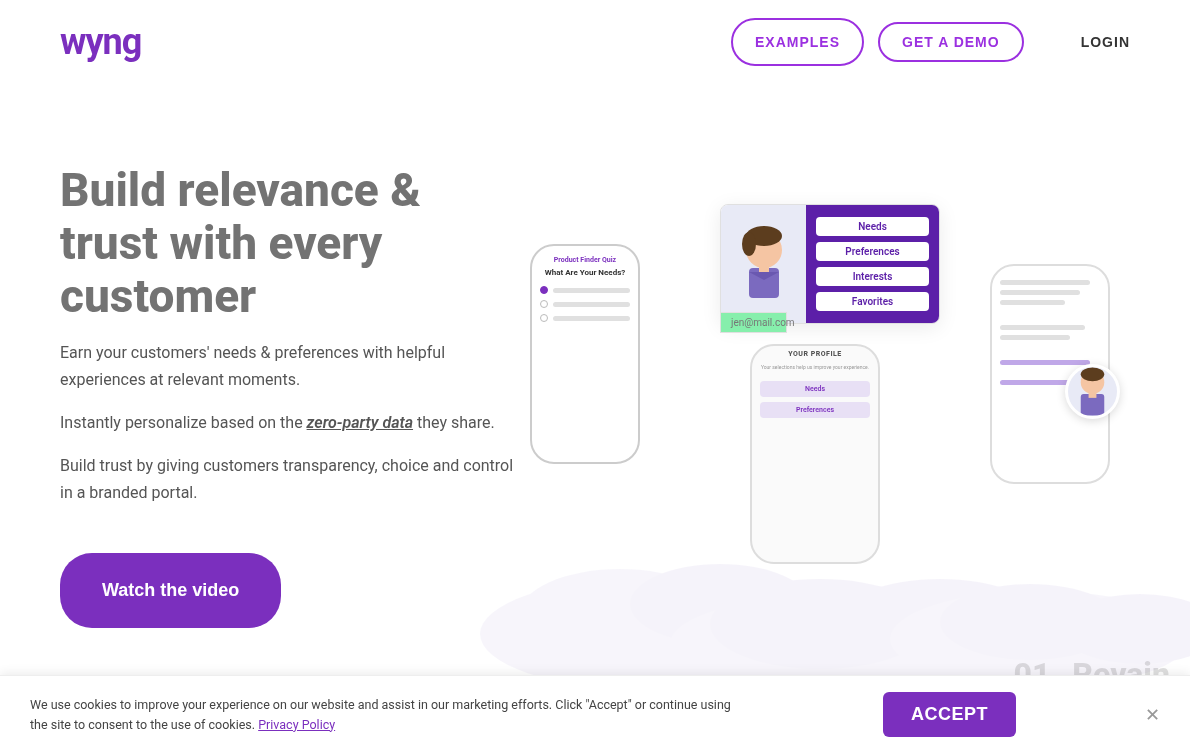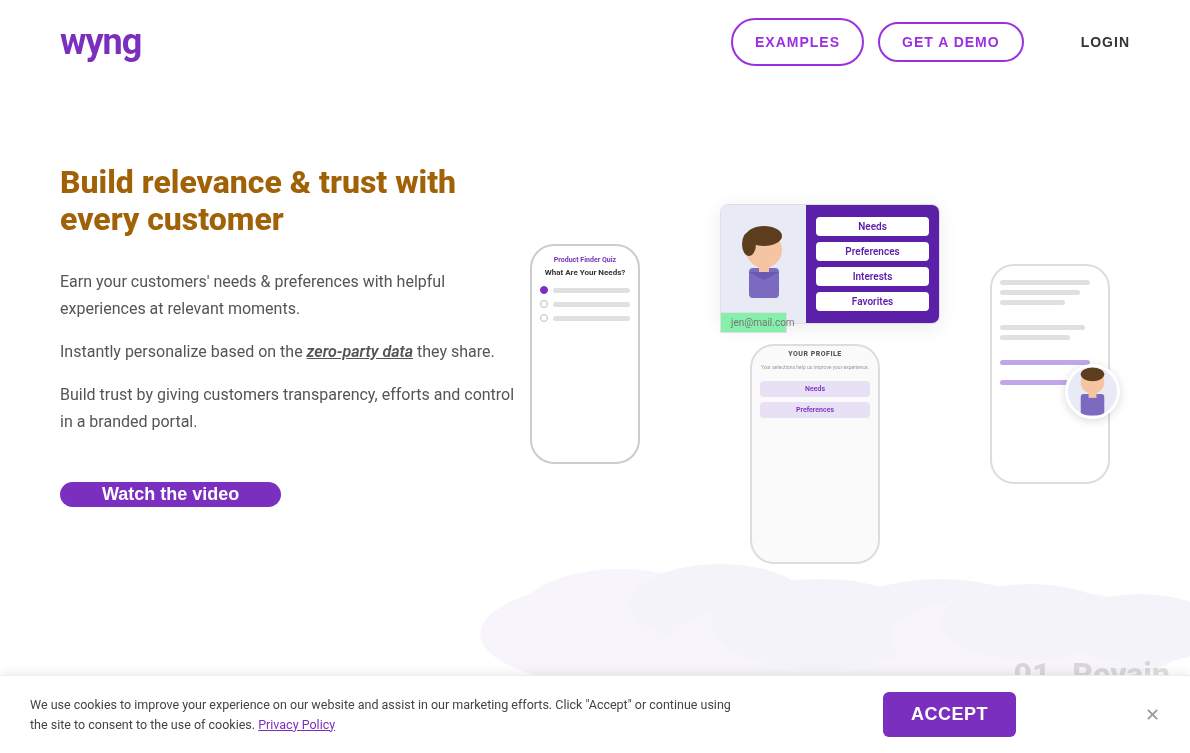--- a/index.html
+++ b/index.html
@@ -71,43 +71,43 @@
       padding: 60px 60px 40px 60px;
       min-height: 580px;
       position: relative;
       overflow: hidden;
     }
     .hero-content {
       flex: 0 0 460px;
       padding-top: 20px;
     }
     .hero-title {
-      font-size: 32px;
+      font-size: 46px;
       font-weight: 800;
-      color: #a16207;
+      color: #737373;
       line-height: 1.15;
-      margin-bottom: 30px;
+      margin-bottom: 16px;
     }
     .hero-body {
       font-size: 16px;
       color: #555;
       line-height: 1.7;
       margin-bottom: 16px;
     }
     .hero-body em {
       font-style: italic;
       font-weight: 600;
       text-decoration: underline;
     }
     .btn-watch-video {
       display: inline-block;
       background: #7b2fbe;
       color: #fff;
       border: none;
-      padding: 2px 42px;
+      padding: 27px 42px;
       border-radius: 32px;
       font-size: 18px;
       font-weight: 600;
       margin-top: 30px;
       cursor: pointer;
     }
 
     
     .hero-illustration {
       flex: 1;
@@ -391,21 +391,21 @@
   </nav>
 </header>
 
 <section class="hero">
   <div class="hero-content">
     <h1 class="hero-title">Build relevance &amp; trust with every customer</h1>
     <p class="hero-body">Earn your customers' needs &amp; preferences with helpful experiences at relevant moments.</p>
     <p class="hero-body">
       <span>Instantly personalize based on the </span><em>zero-party data</em><span> they share.</span>
     </p>
-    <p class="hero-body">Build trust by giving customers transparency, efforts and control in a branded portal.</p>
+    <p class="hero-body">Build trust by giving customers transparency, choice and control in a branded portal.</p>
     <button class="btn-watch-video">Watch the video</button>
   </div>
 
   <div class="hero-illustration">
 
     <svg class="clouds-svg" viewBox="0 0 800 300" fill="none" xmlns="http://www.w3.org/2000/svg">
       <ellipse cx="200" cy="250" rx="160" ry="55" fill="#f0edf8"></ellipse>
       <ellipse cx="180" cy="230" rx="100" ry="45" fill="#f0edf8"></ellipse>
       <ellipse cx="280" cy="220" rx="90" ry="40" fill="#ede9f6"></ellipse>
       <ellipse cx="400" cy="260" rx="170" ry="50" fill="#f0edf8"></ellipse>

